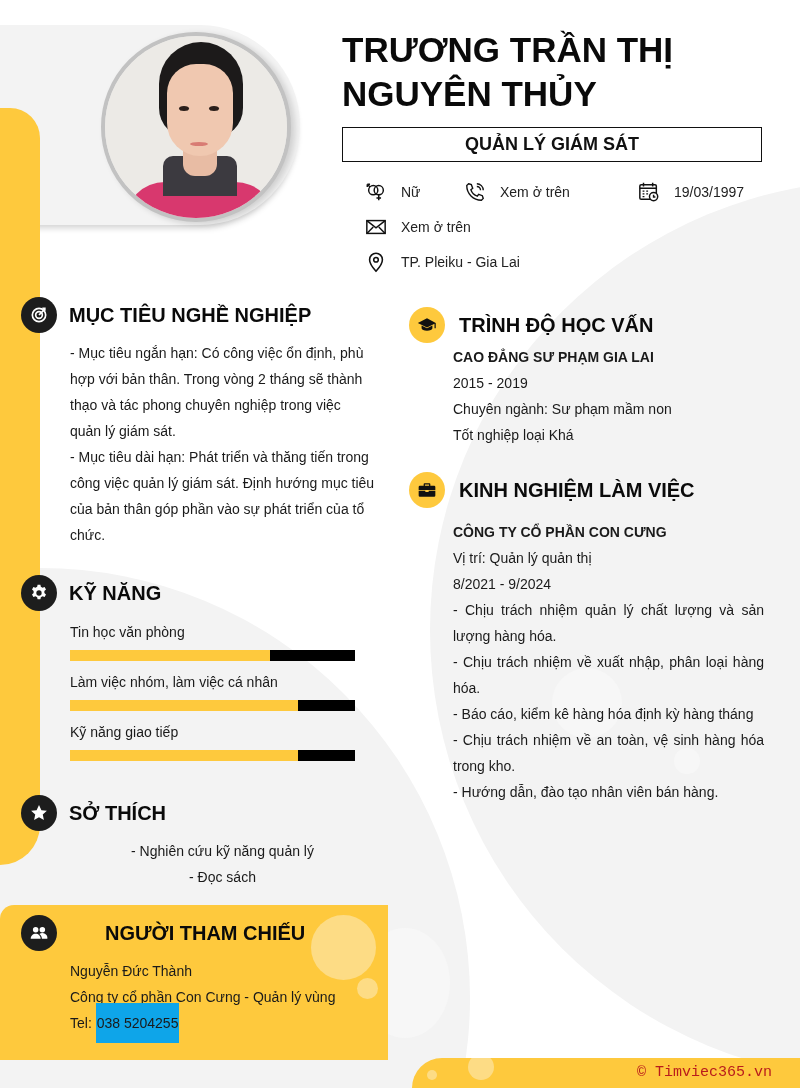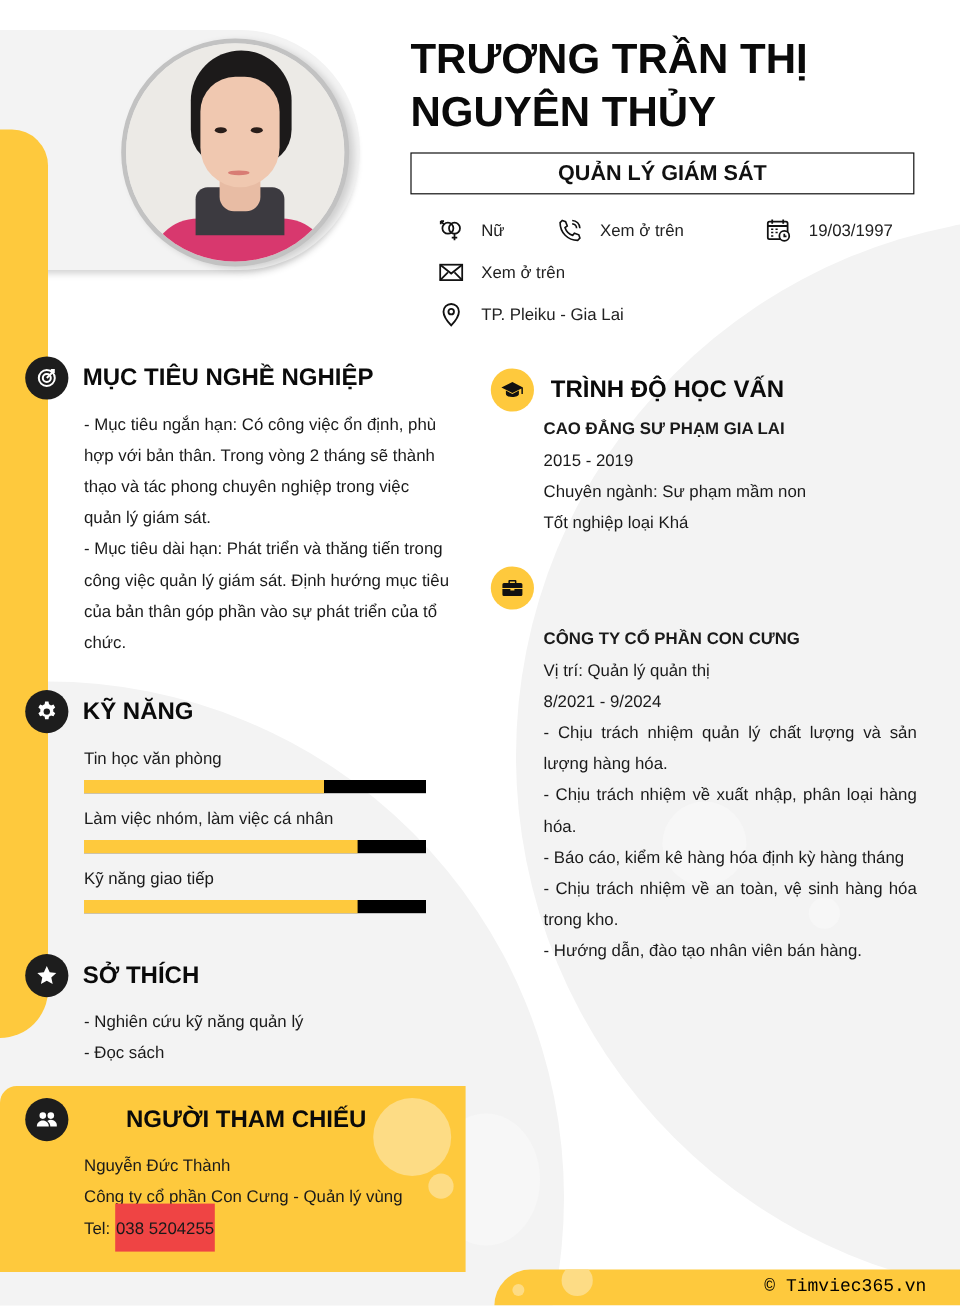--- a/index.html
+++ b/index.html
@@ -44,26 +44,26 @@
   .bold-line { font-weight: 700; }
 
   .skill { position: absolute; left: 70px; width: 285px; z-index: 4; }
   .skill-label { font-size: 14px; line-height: 20px; color: #1a1a1a; margin-bottom: 8px; }
   .skill-bar { width: 285px; height: 11px; background: #000; position: relative; }
   .skill-fill { position: absolute; left: 0; top: 0; height: 11px; background: #fec93d; }
 
   .ref-box { position: absolute; left: 0; top: 905px; width: 388px; height: 155px; background: #fec93d; border-radius: 14px 0 0 0; z-index: 3; overflow: hidden; }
   .ref-bubble-1 { position: absolute; left: 311px; top: 10px; width: 65px; height: 65px; border-radius: 50%; background: #fddc85; }
   .ref-bubble-2 { position: absolute; left: 357px; top: 73px; width: 21px; height: 21px; border-radius: 50%; background: #fddc85; }
-  .tel-highlight { background: #ef4444; padding: 12px 1px; }
+  .tel-highlight { background: #0ea5e9; padding: 12px 1px; }
 
   .footer { position: absolute; left: 412px; top: 1058px; width: 388px; height: 30px; background: #fec93d; border-radius: 30px 0 0 0; z-index: 3; overflow: hidden; }
   .footer-dot-1 { position: absolute; left: 15px; top: 12px; width: 10px; height: 10px; border-radius: 50%; background: #fddc85; }
   .footer-dot-2 { position: absolute; left: 56px; top: -4px; width: 26px; height: 26px; border-radius: 50%; background: #fddc85; }
-  .footer-text { position: absolute; right: 28px; top: 6px; font-family: "Liberation Mono", "DejaVu Sans Mono", monospace; font-size: 15px; color: #000000; }
+  .footer-text { position: absolute; right: 28px; top: 6px; font-family: "Liberation Mono", "DejaVu Sans Mono", monospace; font-size: 15px; color: #b91c1c; }
 </style>
 </head>
 <body>
 
 <div class="bg-layer">
   <div class="gray-circle-right"></div>
   <div class="gray-circle-left"></div>
   <div class="faint-circle-1"></div>
   <div class="faint-circle-2"></div>
   <div class="faint-circle-3"></div>
@@ -175,21 +175,21 @@
 </div>
 
 <div class="section-head" style="left:21px; top:795px;">
   <div class="badge dark">
     <svg viewBox="0 0 24 24" fill="#fff">
       <path d="M12 2.5l2.9 6.2 6.6.7-5 4.5 1.4 6.6L12 17.2l-5.9 3.3 1.4-6.6-5-4.5 6.6-.7z"></path>
     </svg>
   </div>
   <span class="section-title">SỞ THÍCH</span>
 </div>
-<div class="text-block" style="left:70px; top:838px; width:305px;">
+<div class="text-block" style="left:70px; top:838px; width:305px;text-align:center;">
   <div>- Nghiên cứu kỹ năng quản lý</div>
   <div>- Đọc sách</div>
 </div>
 
 <div class="ref-box">
   <div class="ref-bubble-1"></div>
   <div class="ref-bubble-2"></div>
 </div>
 <div class="section-head" style="left:21px; top:915px;gap:36px;">
   <div class="badge dark">
@@ -224,20 +224,21 @@
   <div>Tốt nghiệp loại Khá</div>
 </div>
 
 <div class="section-head" style="left:409px; top:472px;">
   <div class="badge yellow">
     <svg viewBox="0 0 24 24" fill="#111">
       <path d="M9 4h6a1 1 0 0 1 1 1v2h4.5A1.5 1.5 0 0 1 22 8.5V12H2V8.5A1.5 1.5 0 0 1 3.5 7H8V5a1 1 0 0 1 1-1zm.5 1.5V7h5V5.5z"></path>
         <path d="M2 13h8v1.5h4V13h8v5.5a1.5 1.5 0 0 1-1.5 1.5h-17A1.5 1.5 0 0 1 2 18.5z"></path>
     </svg>
   </div>
+  <span class="section-title" style="margin-left:2px;">KINH NGHIỆM LÀM VIỆC</span>
 </div>
 <div class="text-block justify" style="left:453px; top:519px; width:311px;">
   <div class="bold-line">CÔNG TY CỔ PHẦN CON CƯNG</div>
   <div>Vị trí: Quản lý quản thị</div>
   <div>8/2021 - 9/2024</div>
   <div>- Chịu trách nhiệm quản lý chất lượng và sản lượng hàng hóa.</div>
   <div>- Chịu trách nhiệm về xuất nhập, phân loại hàng hóa.</div>
   <div>- Báo cáo, kiểm kê hàng hóa định kỳ hàng tháng</div>
   <div>- Chịu trách nhiệm về an toàn, vệ sinh hàng hóa trong kho.</div>
   <div>- Hướng dẫn, đào tạo nhân viên bán hàng.</div>

